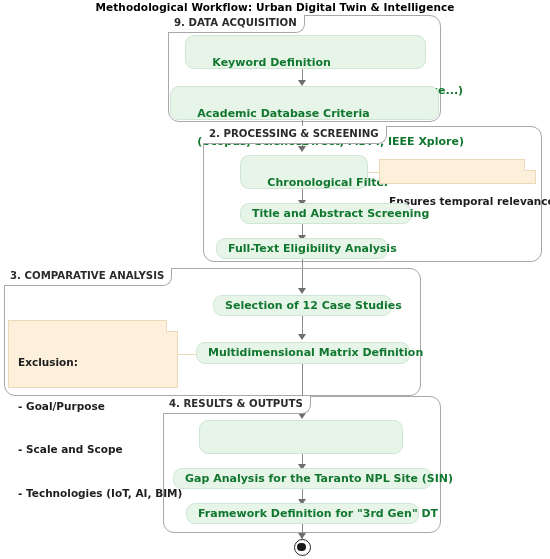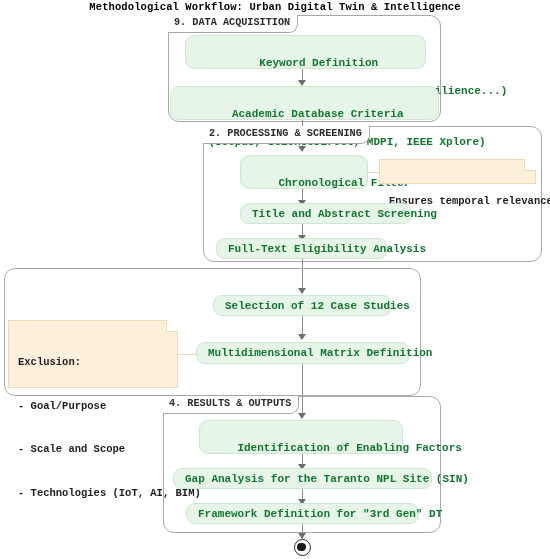--- a/index.html
+++ b/index.html
@@ -11,21 +11,20 @@
   body {
     font-family: "DejaVu Sans", "Liberation Sans", sans-serif;
     -webkit-font-smoothing: antialiased;
   }
   #canvas {
     position: relative;
     width: 550px;
     height: 559px;
     background: #ffffff;
     overflow: hidden;
-    font-family: Liberation Mono, monospace;
   }
 
   
   .diagram-title {
     position: absolute;
     left: 0;
     top: 1px;
     width: 550px;
     text-align: center;
     font-size: 10.5px;
@@ -66,21 +65,20 @@
     border: 1.1px solid #cfe6d4;
     border-radius: 9px;
     color: #11772f;
     font-size: 11px;
     font-weight: bold;
     line-height: 14px;
     padding: 6px 11px 6px 11px;
     white-space: pre;
     display: flex;
     align-items: center;
-    text-align: center;
   }
   .node.multiline { display: block; }
 
   
   .note {
     position: absolute;
     box-sizing: border-box;
     background: #fdf0db;
     border: 1px solid #ecd9b8;
     color: #1d1d1d;
@@ -193,20 +191,21 @@
   <div class="arrowhead" style="left:298px; top:235px;"></div>
 
   <div class="node" style="left:216px; top:238px; width:172px; height:21px;">
     <span>Full-Text Eligibility Analysis</span>
   </div>
 
   <div class="vline" style="left:301.5px; top:259px; height:33px;"></div>
   <div class="arrowhead" style="left:298px; top:288px;"></div>
 
   <div class="frame" style="left:4px; top:268px; width:417px; height:128px;"></div>
+  <div class="frame-label" style="left:4px; top:268px;">3. COMPARATIVE ANALYSIS</div>
 
   <div class="node" style="left:213px; top:295px; width:179px; height:21px;">
     <span>Selection of 12 Case Studies</span>
   </div>
 
   <div class="vline" style="left:301.5px; top:316px; height:22px;"></div>
   <div class="arrowhead" style="left:298px; top:334px;"></div>
 
   <div class="hline" style="left:176px; top:353.5px; width:21px;"></div>
   <div class="note" style="left:8px; top:320px; width:170px; height:68px;">
@@ -221,21 +220,21 @@
     <span>Multidimensional Matrix Definition</span>
   </div>
 
   <div class="vline" style="left:301.5px; top:364px; height:52px;"></div>
   <div class="arrowhead" style="left:298px; top:413px;"></div>
 
   <div class="frame" style="left:163px; top:396px; width:278px; height:137px;"></div>
   <div class="frame-label" style="left:163px; top:396px;text-align:center;">4. RESULTS &amp; OUTPUTS</div>
 
   <div class="node multiline" style="left:199px; top:420px; width:204px; height:34px;">
-    <span>Identification of Enabling Factors</span><br>
+    <br>
     <span>(Urban Intelligence)</span>
   </div>
 
   <div class="vline" style="left:301.5px; top:454px; height:14px;"></div>
   <div class="arrowhead" style="left:298px; top:464px;"></div>
 
   <div class="node" style="left:173px; top:468px; width:259px; height:21px;">
     <span>Gap Analysis for the Taranto NPL Site (SIN)</span>
   </div>
 

